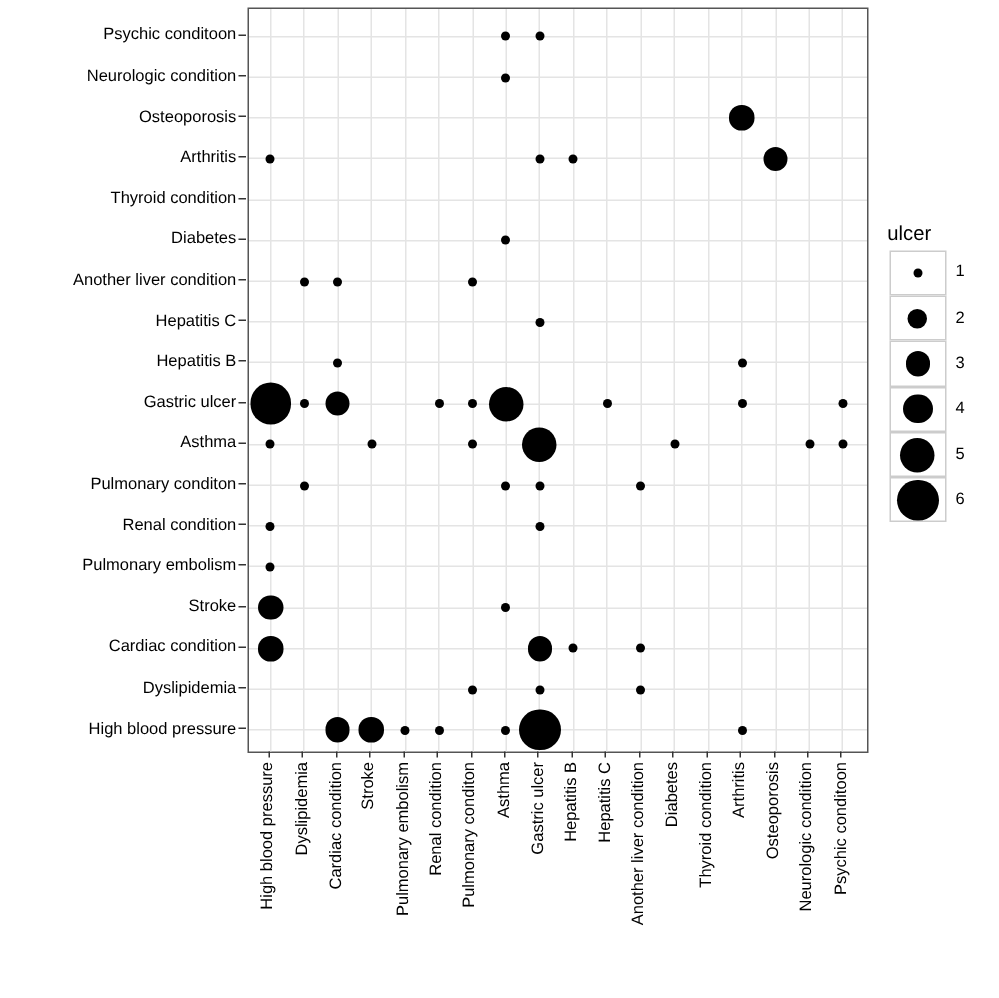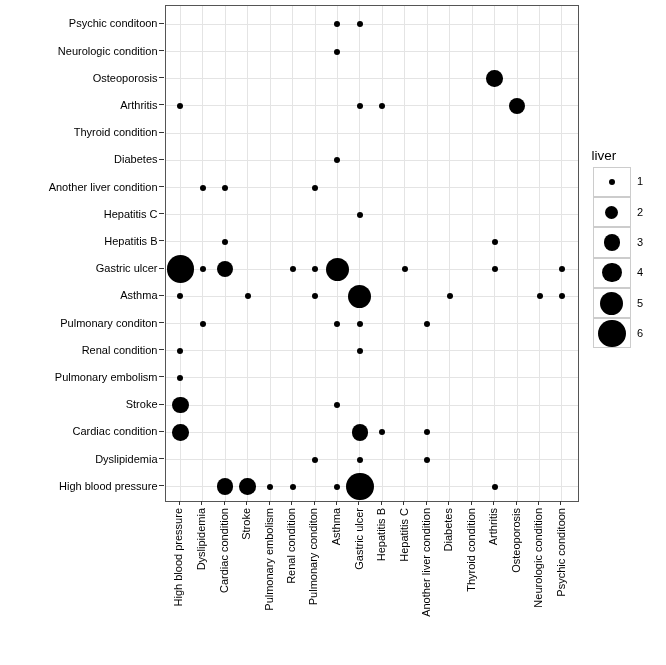--- a/index.html
+++ b/index.html
@@ -184,21 +184,21 @@
       <div class="xlab" style="right: 268.7px; top: 507.5px; color: rgb(0, 0, 0);">Hepatitis C</div>
       <div class="xlab" style="right: 246.25px; top: 507.5px; color: rgb(0, 0, 0);">Another liver condition</div>
       <div class="xlab" style="right: 223.8px; top: 507.5px; color: rgb(0, 0, 0);">Diabetes</div>
       <div class="xlab" style="right: 201.35px; top: 507.5px; color: rgb(0, 0, 0);">Thyroid condition</div>
       <div class="xlab" style="right: 178.9px; top: 507.5px; color: rgb(0, 0, 0);">Arthritis</div>
       <div class="xlab" style="right: 156.45px; top: 507.5px; color: rgb(0, 0, 0);">Osteoporosis</div>
       <div class="xlab" style="right: 134px; top: 507.5px; color: rgb(0, 0, 0);">Neurologic condition</div>
       <div class="xlab" style="right: 111.55px; top: 507.5px; color: rgb(0, 0, 0);">Psychic conditoon</div>
     </div>
   <div id="legend">
-    <div id="legend-title" style="left: 591.5px; top: 148px; color: rgb(0, 0, 0);">liver</div>
+    <div id="legend-title" style="left: 591.5px; top: 148px; color: rgb(0, 0, 0);">ulcer</div>
     <div id="legend-keys">
         <div class="legend-key" style="left: 592.5px; top: 166.7px; width: 38.5px; height: 30.3px; border: 1px solid rgb(204, 204, 204);">
           <div class="dot" style="position: static; width: 6px; height: 6px; background: rgb(0, 0, 0);"></div>
         </div>
         <div class="legend-label" style="left: 637px; top: 175.35px; color: rgb(0, 0, 0);">1</div>
         <div class="legend-key" style="left: 592.5px; top: 197px; width: 38.5px; height: 30.3px; border: 1px solid rgb(204, 204, 204);">
           <div class="dot" style="position: static; width: 13px; height: 13px; background: rgb(0, 0, 0);"></div>
         </div>
         <div class="legend-label" style="left: 637px; top: 205.65px; color: rgb(0, 0, 0);">2</div>
         <div class="legend-key" style="left: 592.5px; top: 227.3px; width: 38.5px; height: 30.3px; border: 1px solid rgb(204, 204, 204);">

